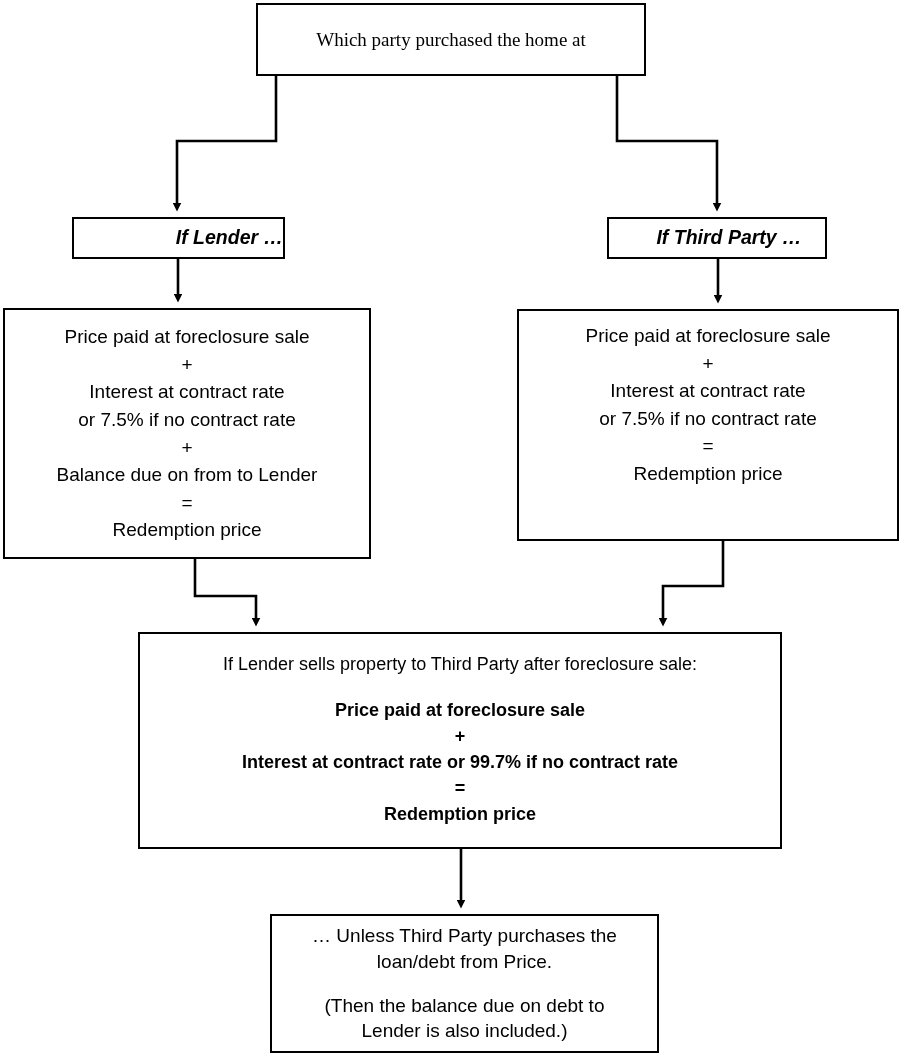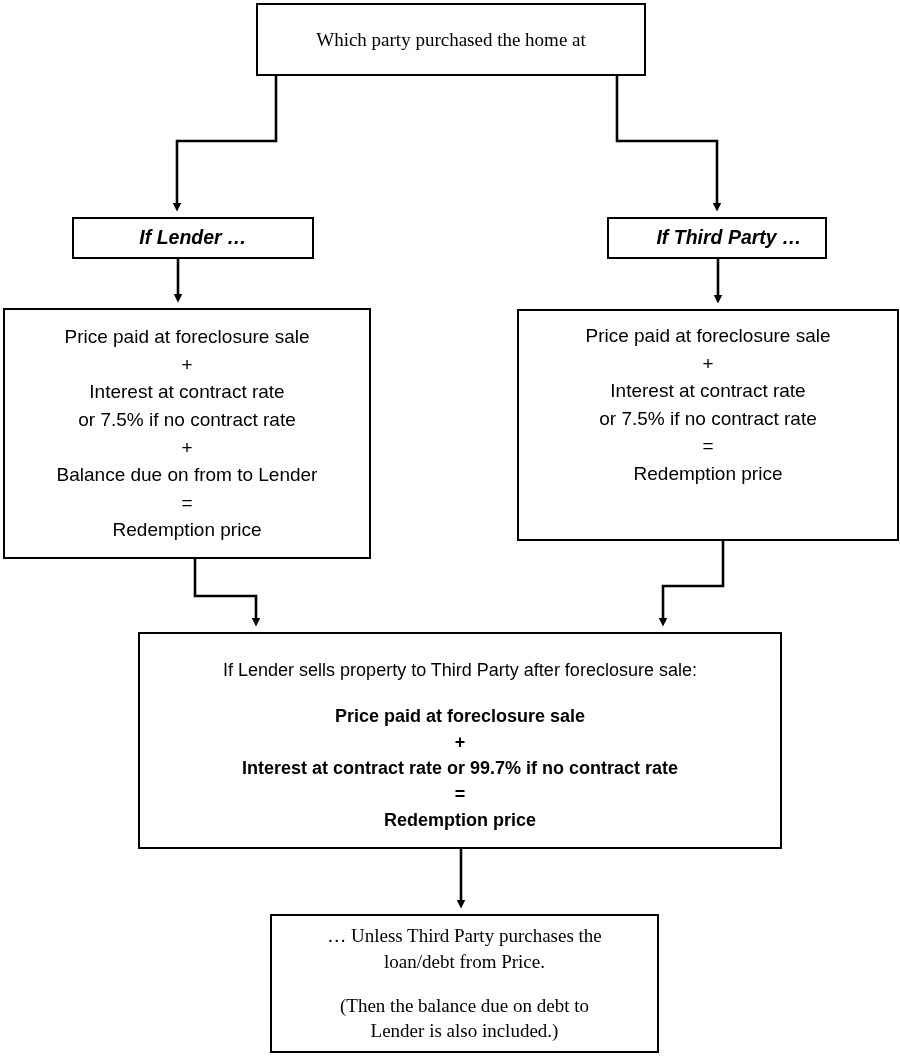--- a/index.html
+++ b/index.html
@@ -56,22 +56,23 @@
 
   
   .branch-label {
     font-size: 19.5px;
     font-weight: bold;
     font-style: italic;
   }
   #node-branch-lender {
     left: 72px;
     top: 217px;
-    width: 242px;
+    width: 213px;
     height: 42px;
+    text-align: right;
   }
   #node-branch-third-party {
     left: 607px;
     top: 217px;
     width: 220px;
     height: 42px;
     padding-left: 24px;
   }
 
   
@@ -96,40 +97,39 @@
   }
 
   
   #node-merged {
     left: 138px;
     top: 632px;
     width: 644px;
     height: 217px;
     font-size: 18px;
     justify-content: flex-start;
-    padding-top: 23px;
+    padding-top: 17px;
     line-height: 1.45;
   }
   #node-merged .intro {
     font-weight: normal;
     margin-bottom: 20px;
   }
   #node-merged .formula {
     font-weight: bold;
   }
 
   
   #node-final {
     left: 270px;
     top: 914px;
     width: 389px;
     height: 139px;
     font-size: 19px;
     line-height: 1.35;
-    font-family: Liberation Serif, serif;
   }
   #node-final .para2 {
     margin-top: 18px;
   }
 </style>
 </head>
 <body>
 
 <div id="canvas">
 

